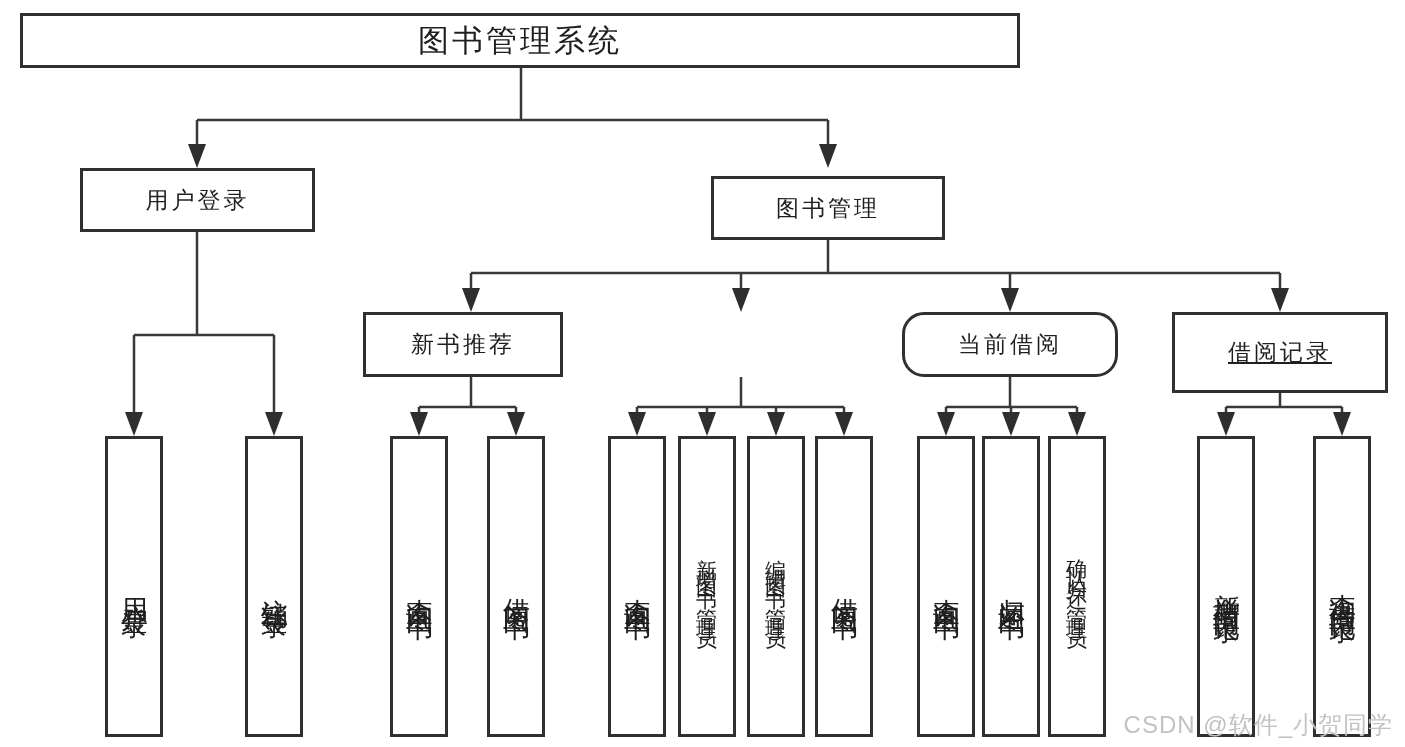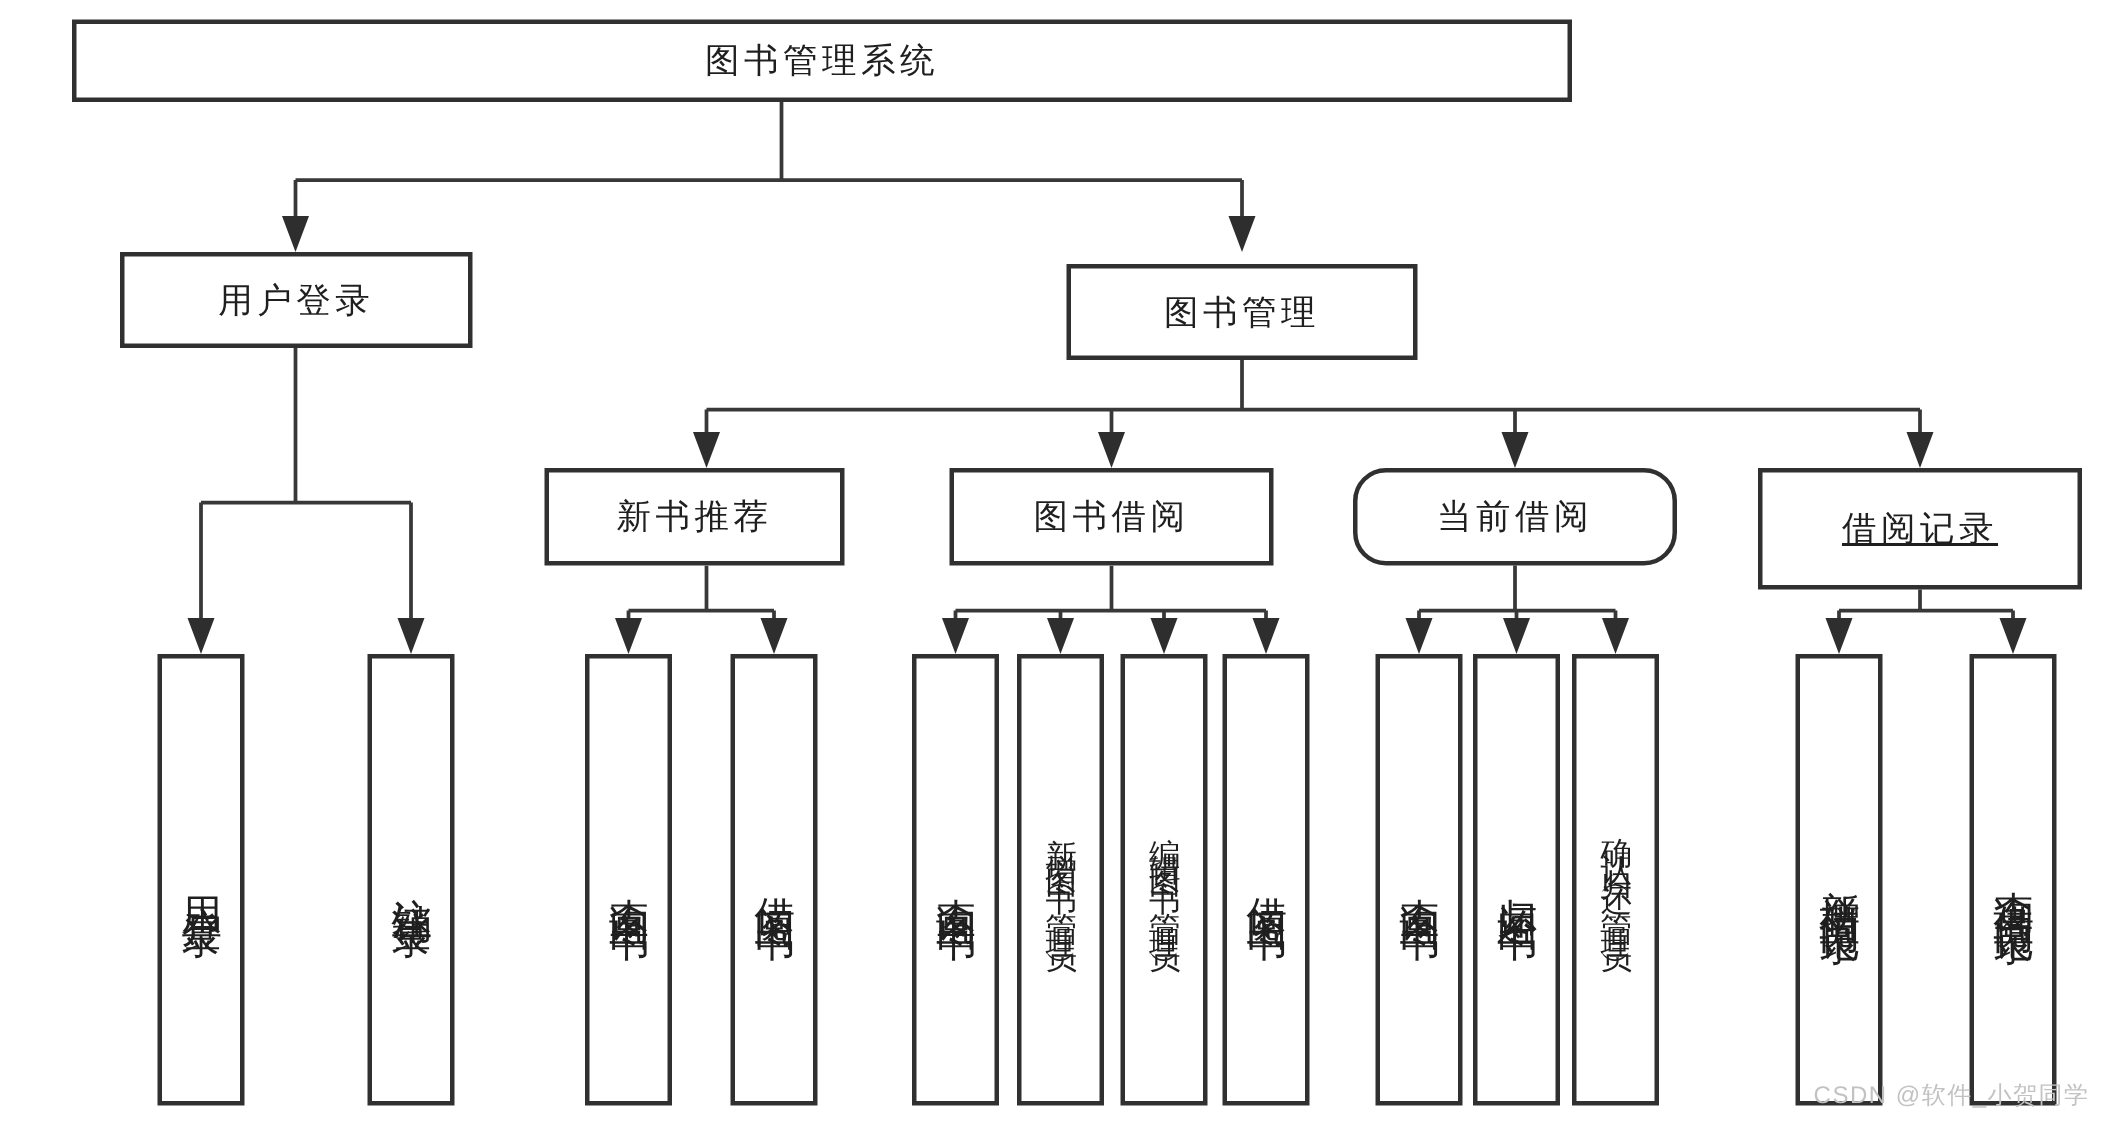--- a/index.html
+++ b/index.html
@@ -30,40 +30,39 @@
     display: flex;
     align-items: center;
     justify-content: center;
   }
   .hbox {
     font-size: 23px;
     letter-spacing: 3px;
     font-weight: 500;
   }
   .root {
-    font-size: 23px;
-    margin-left: 28px;
+    font-size: 31px;
   }
   .leaf {
     writing-mode: vertical-lr;
     text-orientation: mixed;
     font-size: 27px;
     letter-spacing: 5px;
     line-height: 1;
     font-weight: 500;
   }
   .leaf.small {
     font-size: 21px;
     letter-spacing: 10px;
   }
   #watermark {
     position: absolute;
     right: 12px;
     bottom: 6px;
-    font-size: 16px;
+    font-size: 24px;
     color: #c2c2c2;
     letter-spacing: 1px;
     z-index: 5;
     white-space: nowrap;
   }
 </style>
 </head>
 <body>
 
 <div id="canvas">
@@ -107,21 +106,20 @@
       <polygon points="1333,412 1351,412 1342,436"></polygon>
     </g>
   </svg>
 
   <div class="box hbox root" style="left:20px; top:13px; width:1000px; height:55px;">图书管理系统</div>
 
   <div class="box hbox" style="left:80px; top:168px; width:235px; height:64px;">用户登录</div>
   <div class="box hbox" style="left:711px; top:176px; width:234px; height:64px;">图书管理</div>
 
   <div class="box hbox" style="left:363px; top:312px; width:200px; height:65px;">新书推荐</div>
-  <div class="box hbox" style="left:633px; top:312px; width:216px; height:65px;">图书借阅</div>
   <div class="box hbox" style="left:902px; top:312px; width:216px; height:65px;border-radius:22px;">当前借阅</div>
   <div class="box hbox" style="left:1172px; top:312px; width:216px; height:81px;text-decoration:underline;">借阅记录</div>
 
   <div class="box leaf" style="left:105px; top:436px; width:58px; height:301px;">用户登录</div>
   <div class="box leaf" style="left:245px; top:436px; width:58px; height:301px;">注销登录</div>
 
   <div class="box leaf" style="left:390px; top:436px; width:58px; height:301px;">查询图书</div>
   <div class="box leaf" style="left:487px; top:436px; width:58px; height:301px;">借阅图书</div>
 
   <div class="box leaf" style="left:608px; top:436px; width:58px; height:301px;">查询图书</div>

